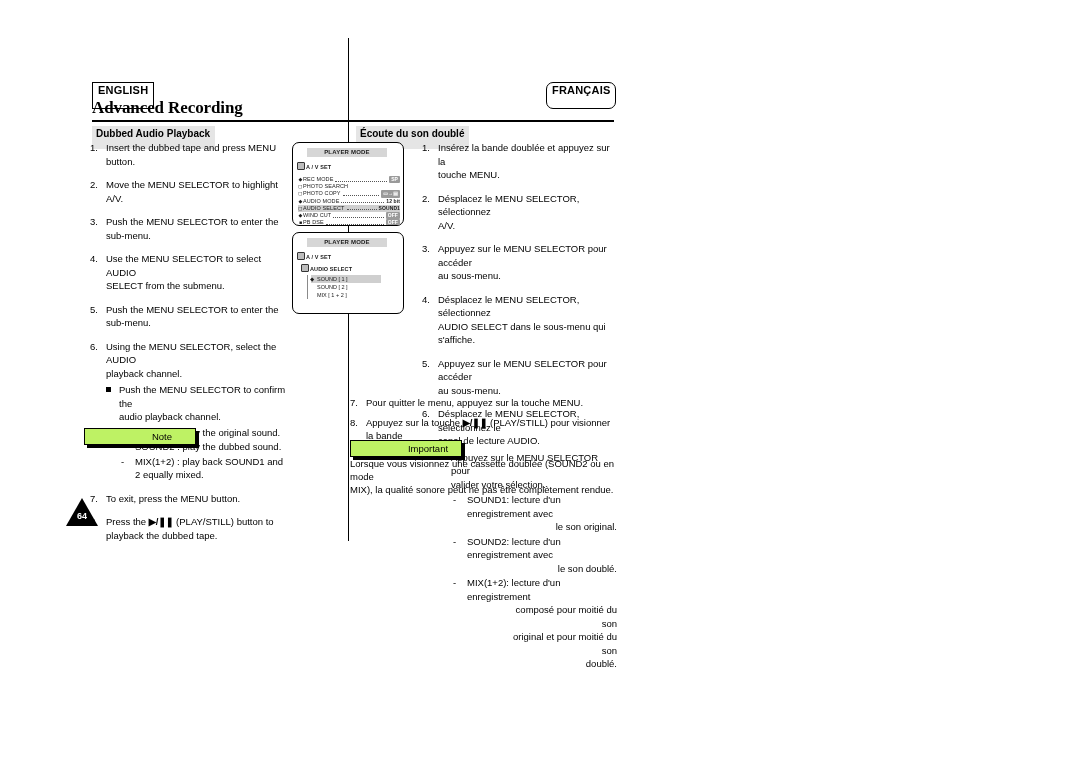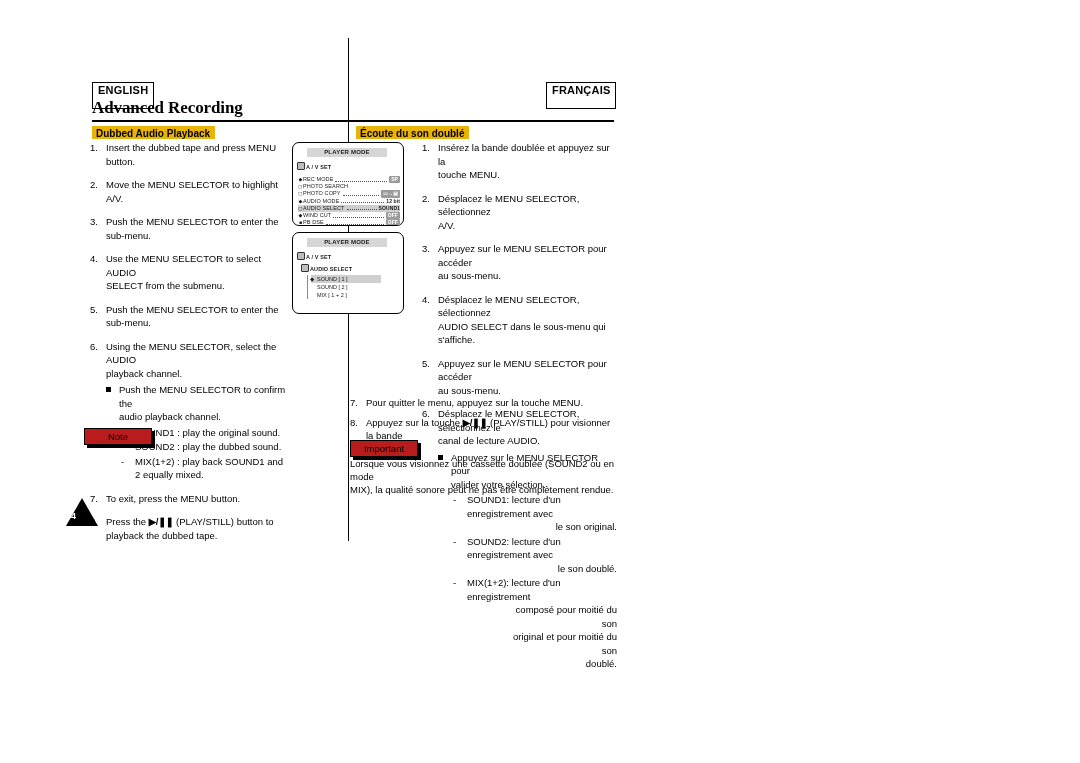--- a/index.html
+++ b/index.html
@@ -37,21 +37,21 @@
     position: absolute;
     border: 1px solid #000;
     font-size: 11px;
     font-weight: bold;
     letter-spacing: .2px;
     padding: 1px 5px 12px 5px;
     line-height: 12px;
     background: #fff;
   }
   .lang-en { left: 92px; top: 82px; }
-  .lang-fr { left: 546px; top: 82px; }
+  .lang-fr { left: 546px; top: 82px; border-radius: 7px; }
 
   .head-title {
     position: absolute;
     font-size: 17px;
     font-weight: bold;
     letter-spacing: -0.1px;
     white-space: nowrap;
   }
   .head-en { left: 92px; top: 98px; font-family: Liberation Serif, serif; }
   .head-fr { left: 356px; top: 98px; }
@@ -61,24 +61,24 @@
     top: 120px;
     height: 2px;
     background: #000;
   }
   .head-rule-en { left: 92px; width: 256px; }
   .head-rule-fr { left: 348px; width: 266px; }
 
   
   .sec-title {
     position: absolute;
-    background: #eab308;
+    background: #e5e5e5;
     font-size: 10px;
     font-weight: bold;
-    padding: 2px 5px 0 4px;
+    padding: 2px 5px 10px 4px;
     line-height: 11px;
     white-space: nowrap;
     text-align: center;
   }
   .sec-en { left: 92px; top: 126px; }
   .sec-fr { left: 356px; top: 126px; }
 
   
   .steps {
     position: absolute;
@@ -128,25 +128,26 @@
     top: 0;
   }
   .hang { display: block; padding-left: 32px; text-align: right; }
 
   
   .callout {
     position: absolute;
     width: 66px;
     height: 15px;
     border: 1px solid #000;
-    background: #b91c1c;
+    background: #bef264;
     font-size: 9.5px;
     text-align: center;
     line-height: 15px;
     box-shadow: 3px 3px 0 0 #000;
+    padding-left: 44px;
   }
   .note-en { left: 84px; top: 428px; }
   .note-fr { left: 350px; top: 440px; }
 
   .callout-body {
     position: absolute;
     font-size: 9.5px;
     line-height: 13px;
   }
   .note-body-en { left: 84px; top: 450px; width: 270px; }
@@ -295,20 +296,21 @@
     width: 0; height: 0;
     border-left: 16px solid transparent;
     border-right: 16px solid transparent;
     border-bottom: 28px solid #000;
   }
   .pagenum .pn {
     position: absolute;
     left: 0;
     top: 13px;
     width: 32px;
+    text-align: center;
     color: #fff;
     font-size: 9px;
     font-weight: bold;
   }
   .playglyph { font-weight: bold; letter-spacing: -0.3px; }
 </style>
 </head>
 <body>
 
 <div class="page">

